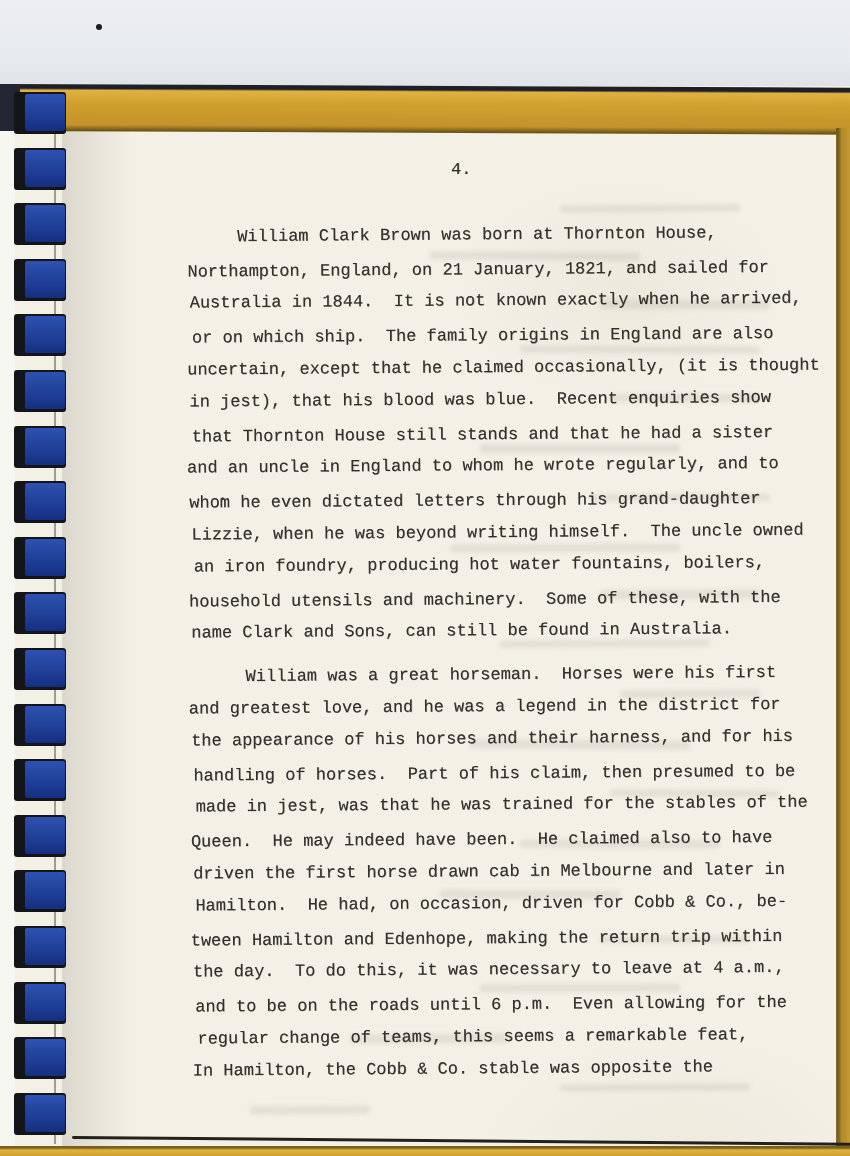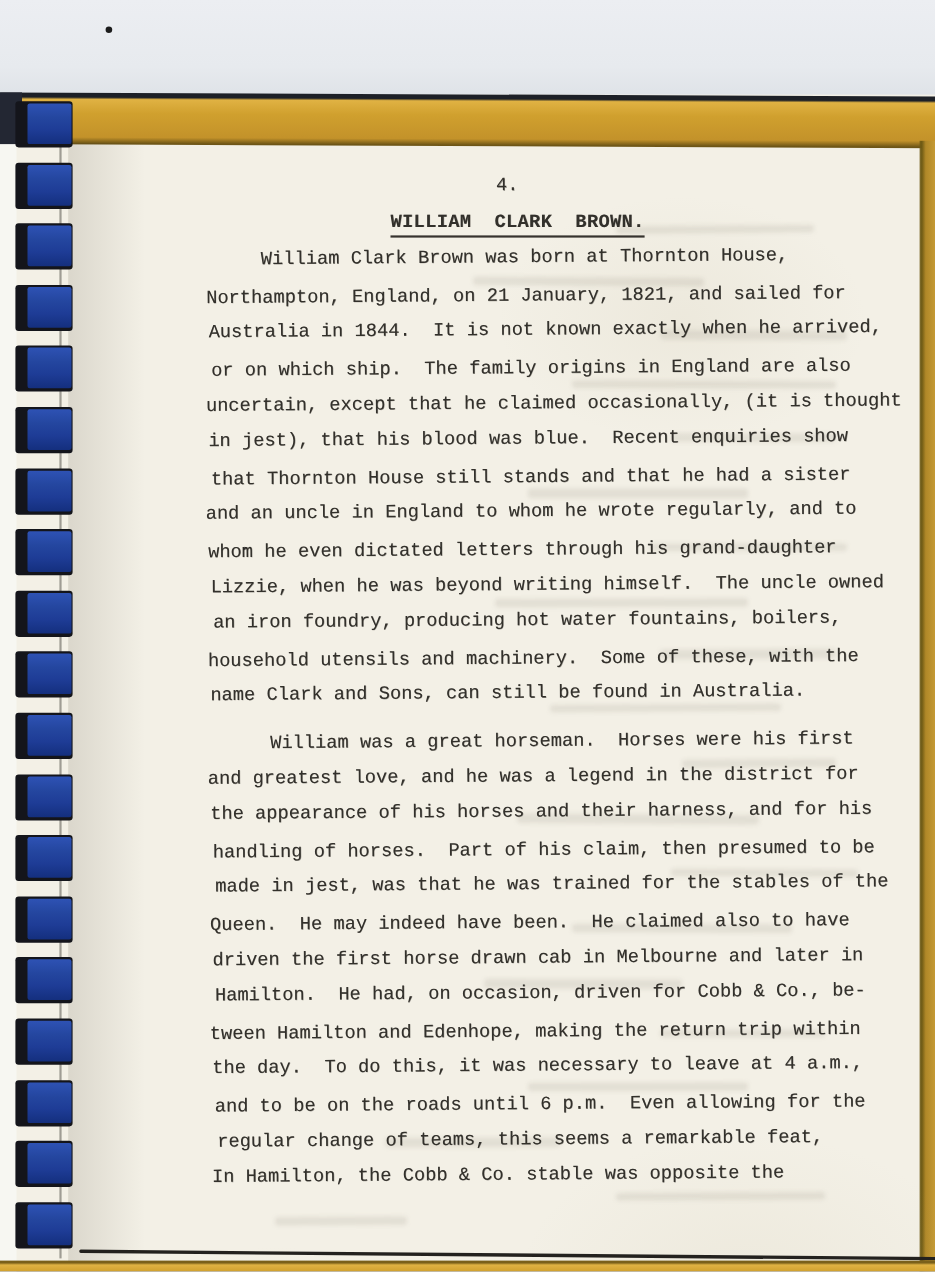--- a/index.html
+++ b/index.html
@@ -99,21 +99,20 @@
       <div class="ghost" style="left: 520px; top: 840px; width: 200px; height: 8px; transform: rotate(0.2deg);"></div>
       <div class="ghost" style="left: 440px; top: 890px; width: 180px; height: 9px; transform: rotate(0.1deg);"></div>
       <div class="ghost" style="left: 600px; top: 936px; width: 150px; height: 7px; transform: rotate(0deg);"></div>
       <div class="ghost" style="left: 480px; top: 984px; width: 200px; height: 8px; transform: rotate(-0.1deg);"></div>
       <div class="ghost" style="left: 350px; top: 1034px; width: 160px; height: 9px; transform: rotate(-0.2deg);"></div>
       <div class="ghost" style="left: 560px; top: 1084px; width: 190px; height: 7px; transform: rotate(-0.3deg);"></div>
       <div class="ghost" style="left: 250px; top: 1106px; width: 120px; height: 8px; transform: rotate(-0.4deg);"></div>
     </div>
 
   <div class="typed page-number">4.</div>
-  <div class="typed doc-title">WILLIAM  CLARK  BROWN.</div>
 
   <div class="typed text-block" id="text-block">
       <div class="para">
         <div class="line indent" style="left: -3px; top: -1.2px;">William Clark Brown was born at Thornton House,</div>
         <div class="line" style="left: -1px; top: 0.6px;">Northampton, England, on 21 January, 1821, and sailed for</div>
         <div class="line" style="left: 1px; top: -0.6px;">Australia in 1844.  It is not known exactly when he arrived,</div>
         <div class="line" style="left: 3px; top: 1.2px;">or on which ship.  The family origins in England are also</div>
         <div class="line" style="left: -2px; top: 0px;">uncertain, except that he claimed occasionally, (it is thought</div>
         <div class="line" style="left: 0px; top: -1.2px;">in jest), that his blood was blue.  Recent enquiries show</div>
         <div class="line" style="left: 2px; top: 0.6px;">that Thornton House still stands and that he had a sister</div>

